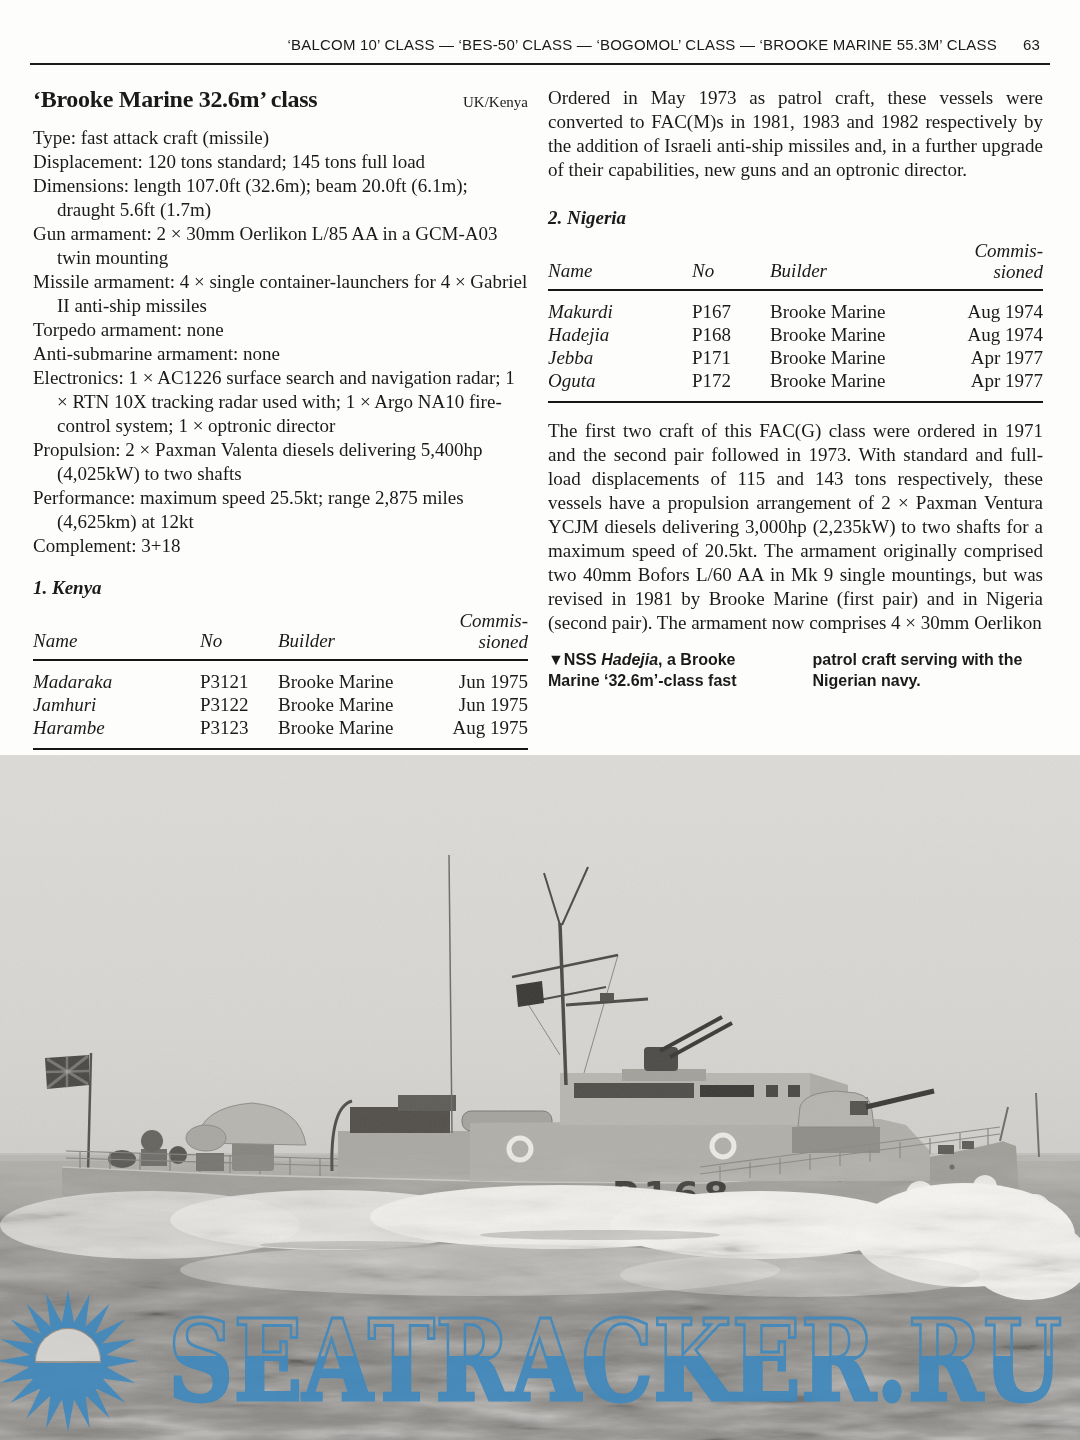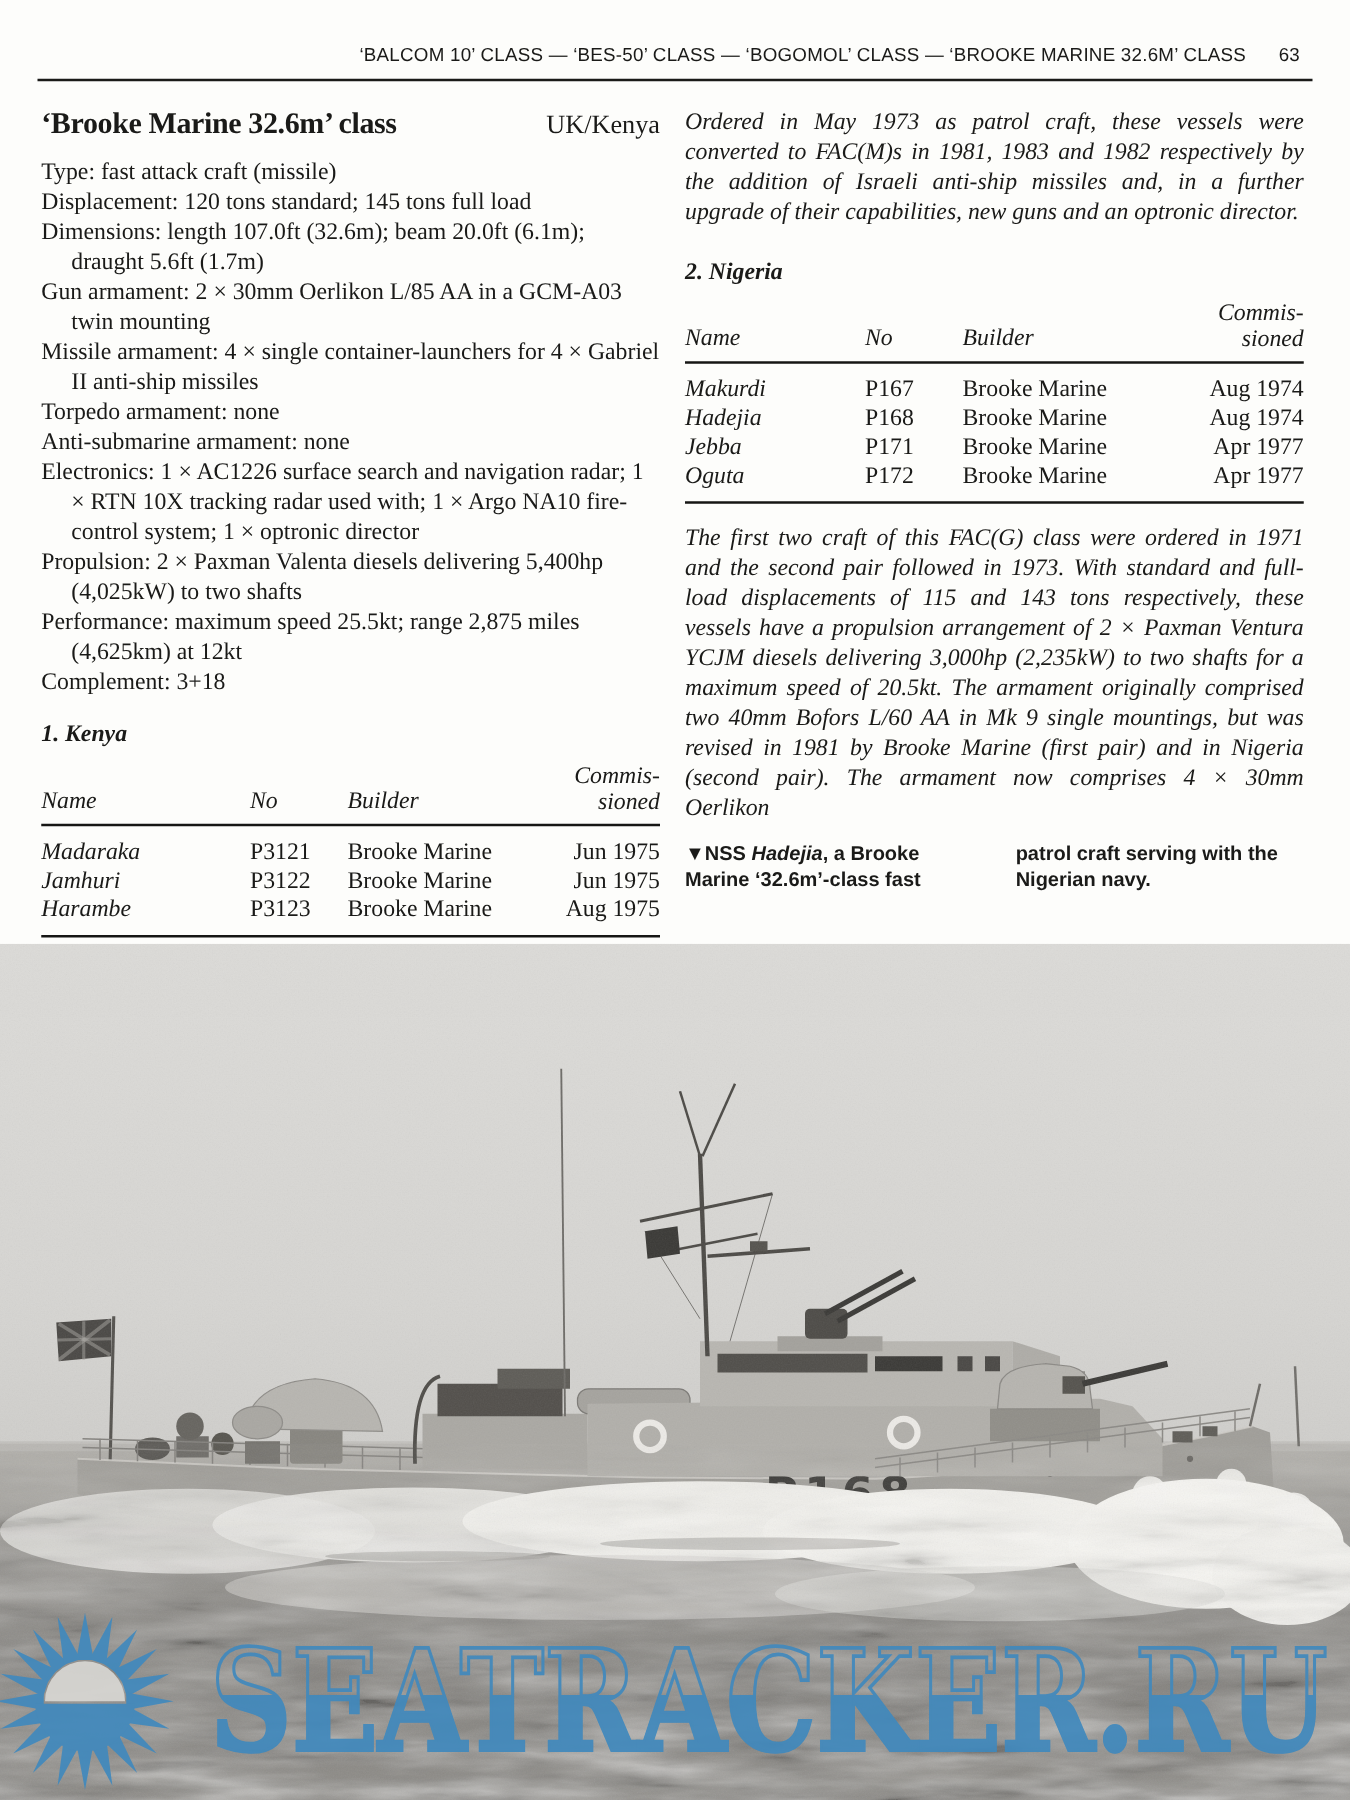--- a/index.html
+++ b/index.html
@@ -9,25 +9,25 @@
   .runhead{position:absolute;top:36px;left:33px;right:40px;height:20px;
            font-family:"Liberation Sans",sans-serif;font-size:15px;letter-spacing:.2px;
            display:flex;justify-content:flex-end;align-items:baseline;gap:26px;white-space:nowrap;}
   .head-rule{position:absolute;top:63px;left:30px;width:1020px;border-top:2px solid #1a1a18;}
   
   .col{position:absolute;width:495px;font-size:19px;line-height:24px;}
   .col-left{left:33px;top:84px;}
   .col-right{left:548px;top:86px;}
   .titlerow{display:flex;justify-content:space-between;align-items:baseline;}
   .title{font-size:24px;font-weight:bold;letter-spacing:-.3px;line-height:30px;}
-  .origin{font-size:21px;}
+  .origin{font-size:15px;}
   .specs{margin-top:12px;}
   .spec{padding-left:24px;text-indent:-24px;}
   .sect{font-weight:bold;margin-top:18px;font-style:italic;}
-  .para{text-align:justify;hyphens:none;font-style:italic;}
+  .para{text-align:justify;hyphens:none;}
   .para+.sect{margin-top:24px;}
   
   .tbl{margin-top:10px;}
   .trow{display:grid;align-items:end;line-height:23px;}
   .kenya .trow{grid-template-columns:167px 78px 158px 1fr;}
   .nigeria .trow{grid-template-columns:144px 78px 168px 1fr;}
   .thead{font-style:italic;}
   .comm{text-align:right;line-height:21px;}
   .rule-mid{border-top:2.5px solid #161614;margin-top:7px;}
   .tbody{padding:9px 0 9px;}
@@ -43,21 +43,21 @@
   
   .photo{position:absolute;left:0;top:755px;width:1080px;height:685px;margin:0;}
   .photo svg{display:block;}
 </style>
 </head>
 <body>
 
 <div class="page">
 
   <div class="runhead">
-    <span>‘BALCOM 10’ CLASS — ‘BES-50’ CLASS — ‘BOGOMOL’ CLASS — ‘BROOKE MARINE 32.6M’ CLASS</span>
+    <span>‘BALCOM 10’ CLASS — ‘BES-50’ CLASS — ‘BOGOMOL’ CLASS — ‘BROOKE MARINE 55.3M’ CLASS</span>
     <span>63</span>
   </div>
   <div class="head-rule"></div>
 
   <section class="col col-left">
     <div class="titlerow">
       <span class="title">‘Brooke Marine 32.6m’ class</span>
       <span class="origin">UK/Kenya</span>
     </div>
 

